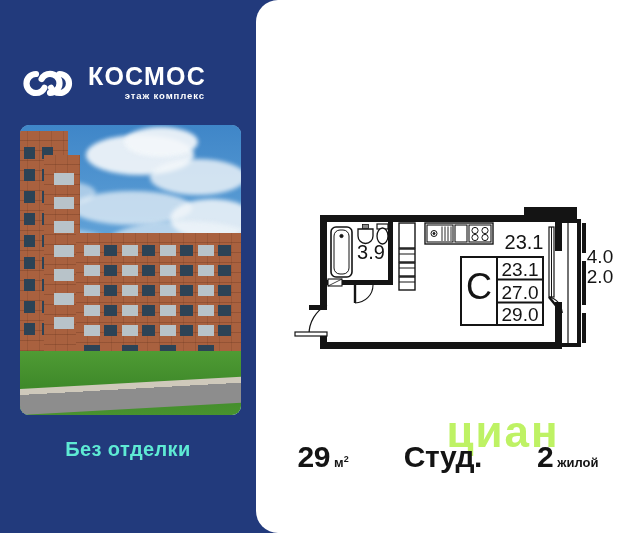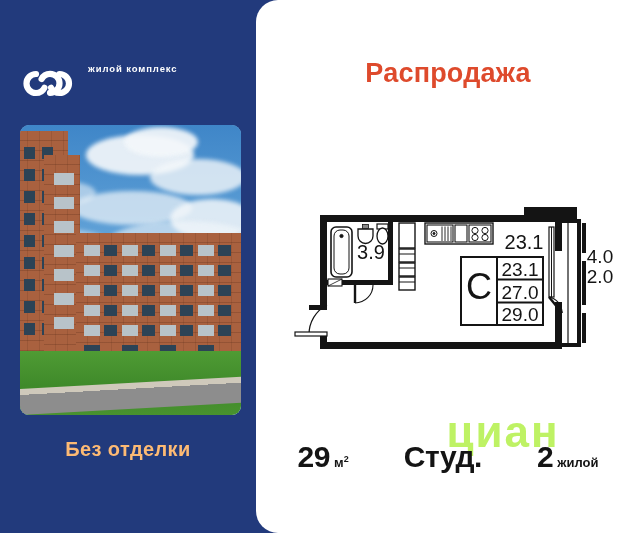--- a/index.html
+++ b/index.html
@@ -76,21 +76,21 @@
   }
   #road{
     position:absolute; left:0; bottom:0; width:221px; height:26px;
     background:linear-gradient(#cfc9bb 0 6px, #8d8d8d 6px 100%);
     transform:skewY(-3.2deg); transform-origin:left bottom;
   }
 
   
   #left-caption{
     position:absolute; left:0; top:438px; width:256px;
-    text-align:center; color:#fdba74;
+    text-align:center; color:#5eead4;
     font-size:20px; font-weight:bold; letter-spacing:.4px;
   }
 
   
   #headline{
     position:absolute; left:256px; top:57px; width:384px;
     text-align:center;
     color:#DE4A2C;
     font-size:27px; font-weight:bold; line-height:33px; letter-spacing:.2px;
   }
@@ -131,21 +131,22 @@
     <div id="logo-mark">
       <svg viewBox="0 0 58 38" width="58" height="38" aria-hidden="true">
         <g fill="none" stroke="#ffffff" stroke-width="6.2" stroke-linecap="round">
           <path d="M16 10 a9.5 9.5 0 1 0 0 19 a9.5 9.5 0 0 0 8.4 -5.2"></path>
           <path d="M30 28.8 a9.5 9.5 0 1 0 0 -19 a9.5 9.5 0 0 0 -8.4 5.2"></path>
           <path d="M39.5 10 a9.5 9.5 0 1 1 0 19 a9.5 9.5 0 0 1 -8.4 -5.2"></path>
         </g>
       </svg>
     </div>
     <div id="logo-text">
-      <div id="logo-sub">жилой комплекс</div>
+      <div id="logo-title">КОСМОС</div>
+      <div id="logo-sub">этаж комплекс</div>
     </div>
   </div>
 
   <div id="photo-frame">
     <div class="sky"></div>
     <div class="cloud c1"></div>
     <div class="cloud c2"></div>
     <div class="cloud c3"></div>
     <div class="cloud c4"></div>
     <div class="cloud c5"></div>
@@ -243,21 +244,20 @@
   <div id="left-caption">Без отделки</div>
 </div>
 
 <div id="right-panel"></div>
 
 <div id="watermark">
   <span class="wm-dot">циан</span>
 </div>
 
 <div id="headline">
-  <span class="l1">Распродажа</span>
 </div>
 
 <div id="plan">
   <svg viewBox="0 0 340 170" xmlns="http://www.w3.org/2000/svg">
     <g fill="none" stroke="#141414">
 
       <rect x="33" y="18" width="235" height="7" fill="#141414" stroke="none"></rect>
 
       <rect x="237" y="10" width="53" height="15" fill="#141414" stroke="none"></rect>
 

